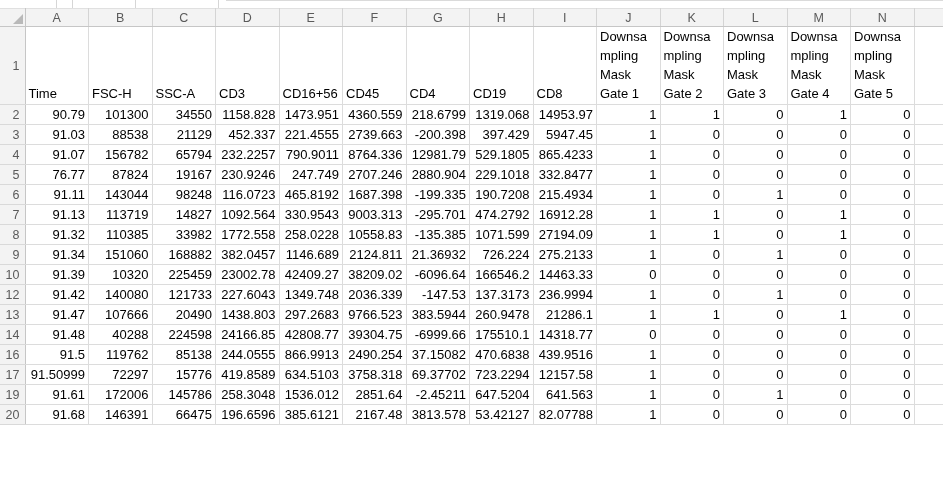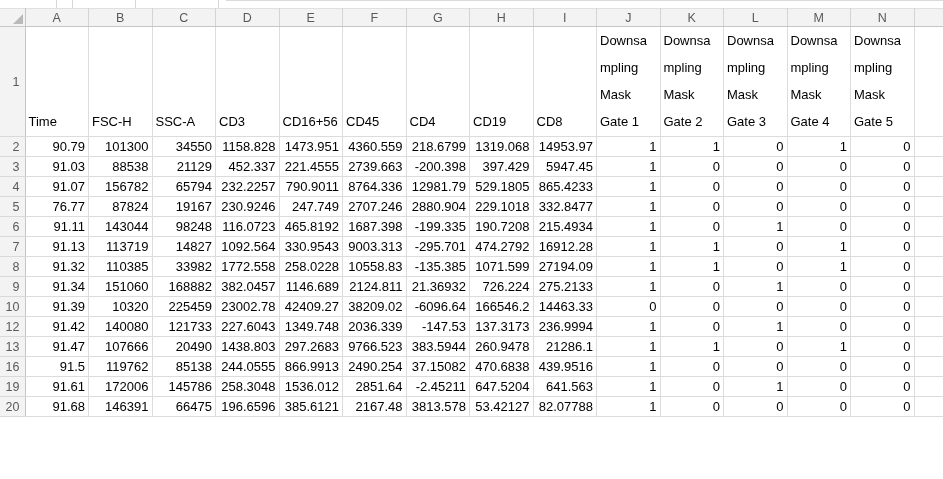--- a/index.html
+++ b/index.html
@@ -42,21 +42,21 @@
   td.cell{
     border-right:1px solid #dcdcdc;border-bottom:1px solid #dcdcdc;
     font-size:13px;color:#000;padding:0 3px;white-space:nowrap;
     vertical-align:middle;line-height:19px;
   }
   td.num{text-align:right;}
   td.txt{text-align:left;}
   tr.data-row{height:20px;}
   tr.field-row{height:77px;}
   tr.field-row td.cell{
-    vertical-align:bottom;white-space:pre-line;line-height:27px;padding-bottom:1px;
+    vertical-align:bottom;white-space:pre-line;line-height:19px;padding-bottom:1px;
   }
   tr.letters-row{height:18px;}
 </style>
 </head>
 <body>
 
 <div class="sheet">
   <div class="chrome">
     <span class="tick" style="left:56px"></span>
     <span class="tick" style="left:72px"></span>
@@ -332,38 +332,74 @@
           <td class="cell num">260.9478</td>
           <td class="cell num">21286.1</td>
           <td class="cell num">1</td>
           <td class="cell num">1</td>
           <td class="cell num">0</td>
           <td class="cell num">1</td>
           <td class="cell num">0</td>
           <td class="cell"></td>
         </tr>
         <tr class="data-row">
+          <th class="rh">14</th>
+          <td class="cell num">91.48</td>
+          <td class="cell num">40288</td>
+          <td class="cell num">224598</td>
+          <td class="cell num">24166.85</td>
+          <td class="cell num">42808.77</td>
+          <td class="cell num">39304.75</td>
+          <td class="cell num">-6999.66</td>
+          <td class="cell num">175510.1</td>
+          <td class="cell num">14318.77</td>
+          <td class="cell num">0</td>
+          <td class="cell num">0</td>
+          <td class="cell num">0</td>
+          <td class="cell num">0</td>
+          <td class="cell num">0</td>
+          <td class="cell"></td>
+        </tr>
+        <tr class="data-row">
           <th class="rh">16</th>
           <td class="cell num">91.5</td>
           <td class="cell num">119762</td>
           <td class="cell num">85138</td>
           <td class="cell num">244.0555</td>
           <td class="cell num">866.9913</td>
           <td class="cell num">2490.254</td>
           <td class="cell num">37.15082</td>
           <td class="cell num">470.6838</td>
           <td class="cell num">439.9516</td>
           <td class="cell num">1</td>
           <td class="cell num">0</td>
           <td class="cell num">0</td>
           <td class="cell num">0</td>
           <td class="cell num">0</td>
           <td class="cell"></td>
         </tr>
         <tr class="data-row">
+          <th class="rh">17</th>
+          <td class="cell num">91.50999</td>
+          <td class="cell num">72297</td>
+          <td class="cell num">15776</td>
+          <td class="cell num">419.8589</td>
+          <td class="cell num">634.5103</td>
+          <td class="cell num">3758.318</td>
+          <td class="cell num">69.37702</td>
+          <td class="cell num">723.2294</td>
+          <td class="cell num">12157.58</td>
+          <td class="cell num">1</td>
+          <td class="cell num">0</td>
+          <td class="cell num">0</td>
+          <td class="cell num">0</td>
+          <td class="cell num">0</td>
+          <td class="cell"></td>
+        </tr>
+        <tr class="data-row">
           <th class="rh">19</th>
           <td class="cell num">91.61</td>
           <td class="cell num">172006</td>
           <td class="cell num">145786</td>
           <td class="cell num">258.3048</td>
           <td class="cell num">1536.012</td>
           <td class="cell num">2851.64</td>
           <td class="cell num">-2.45211</td>
           <td class="cell num">647.5204</td>
           <td class="cell num">641.563</td>

